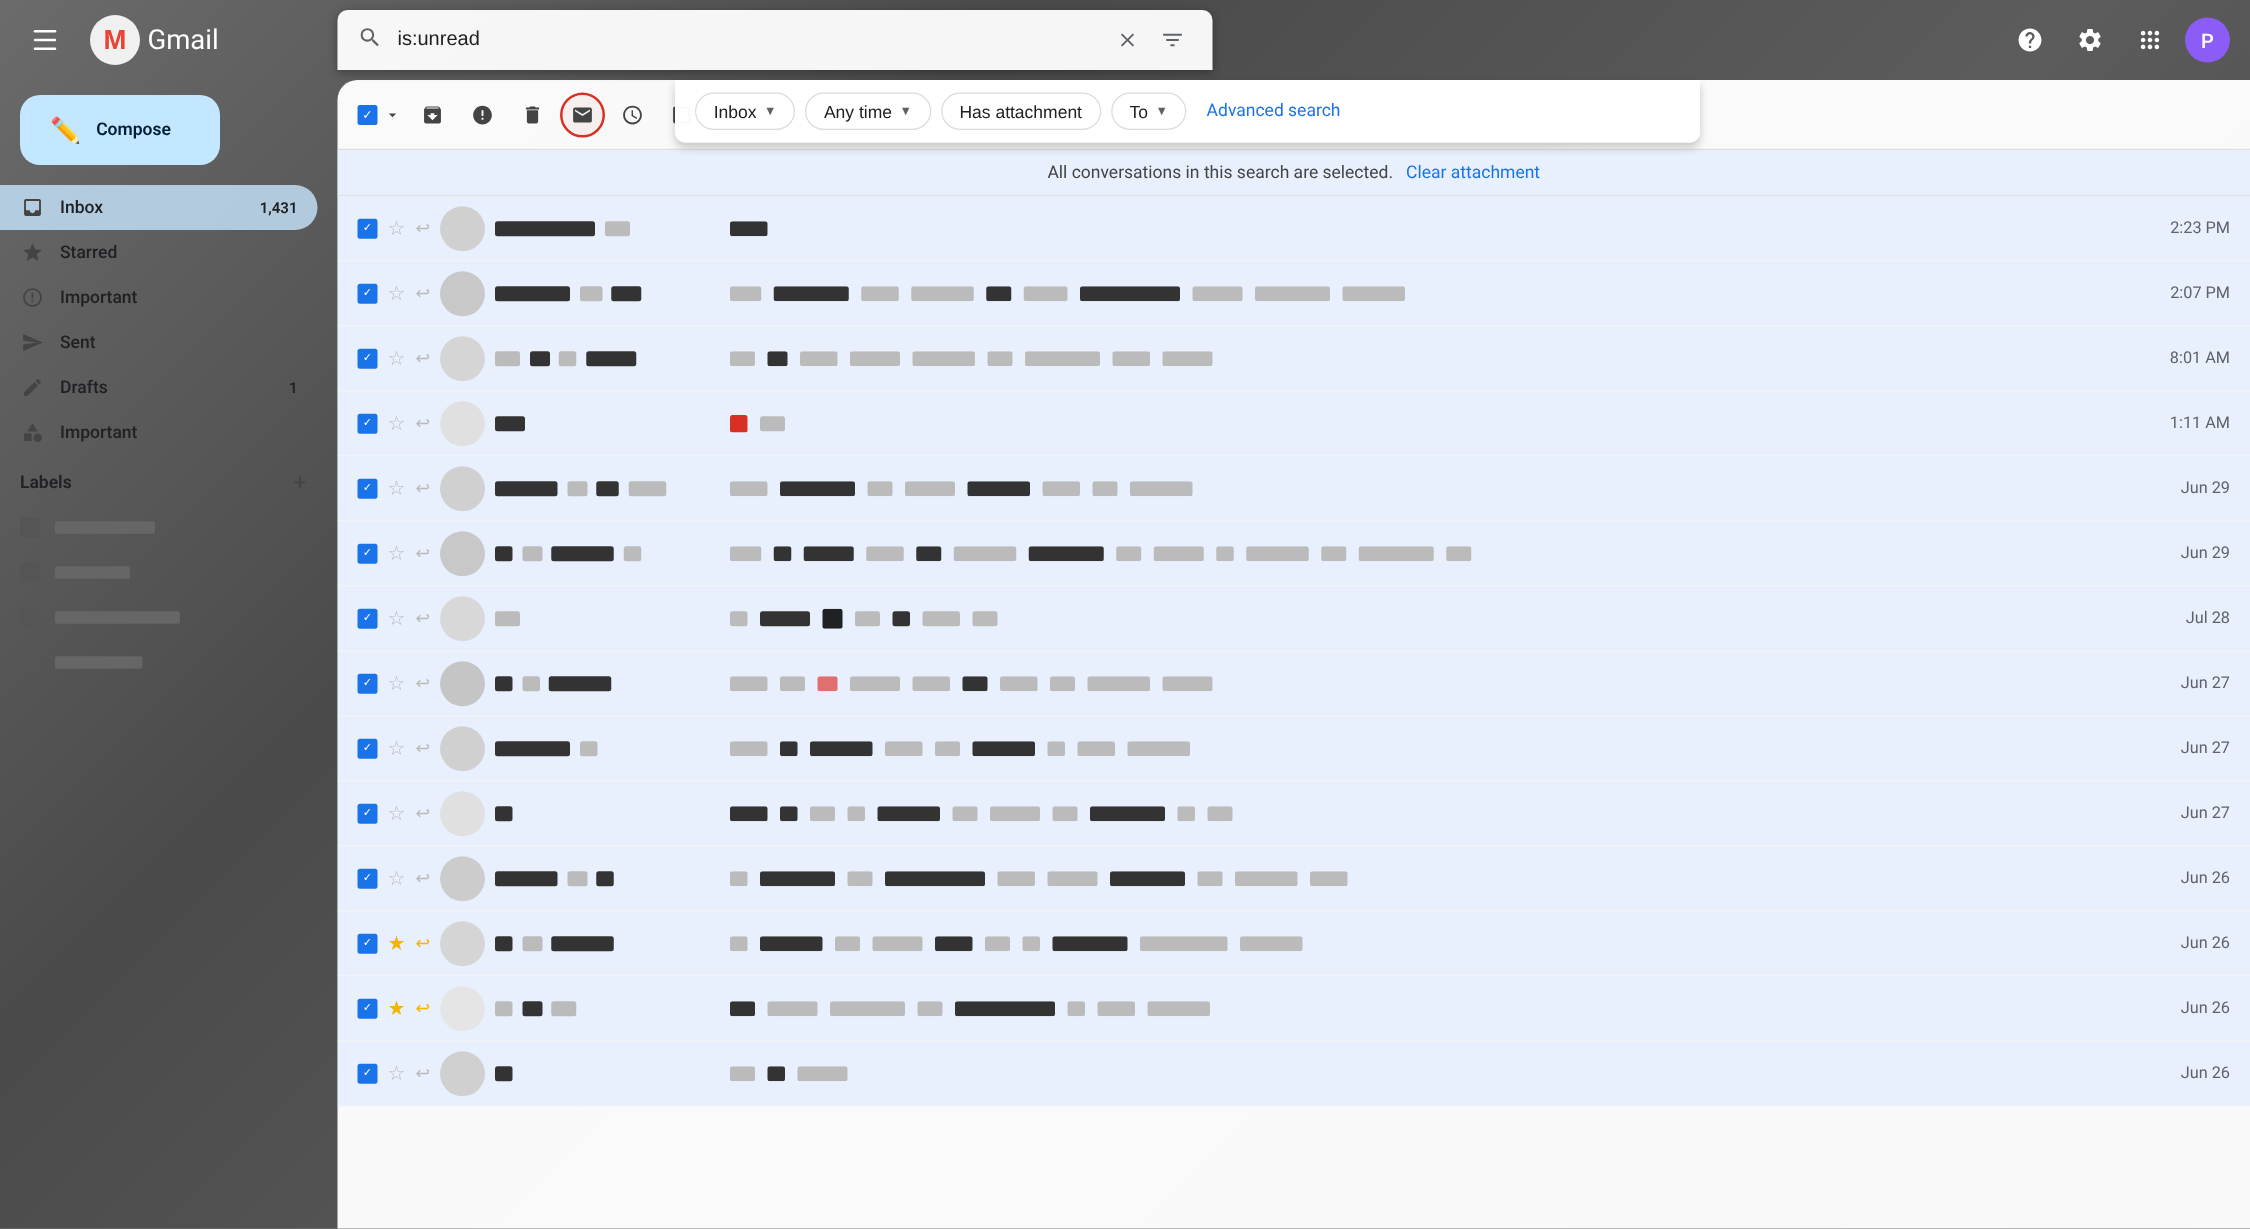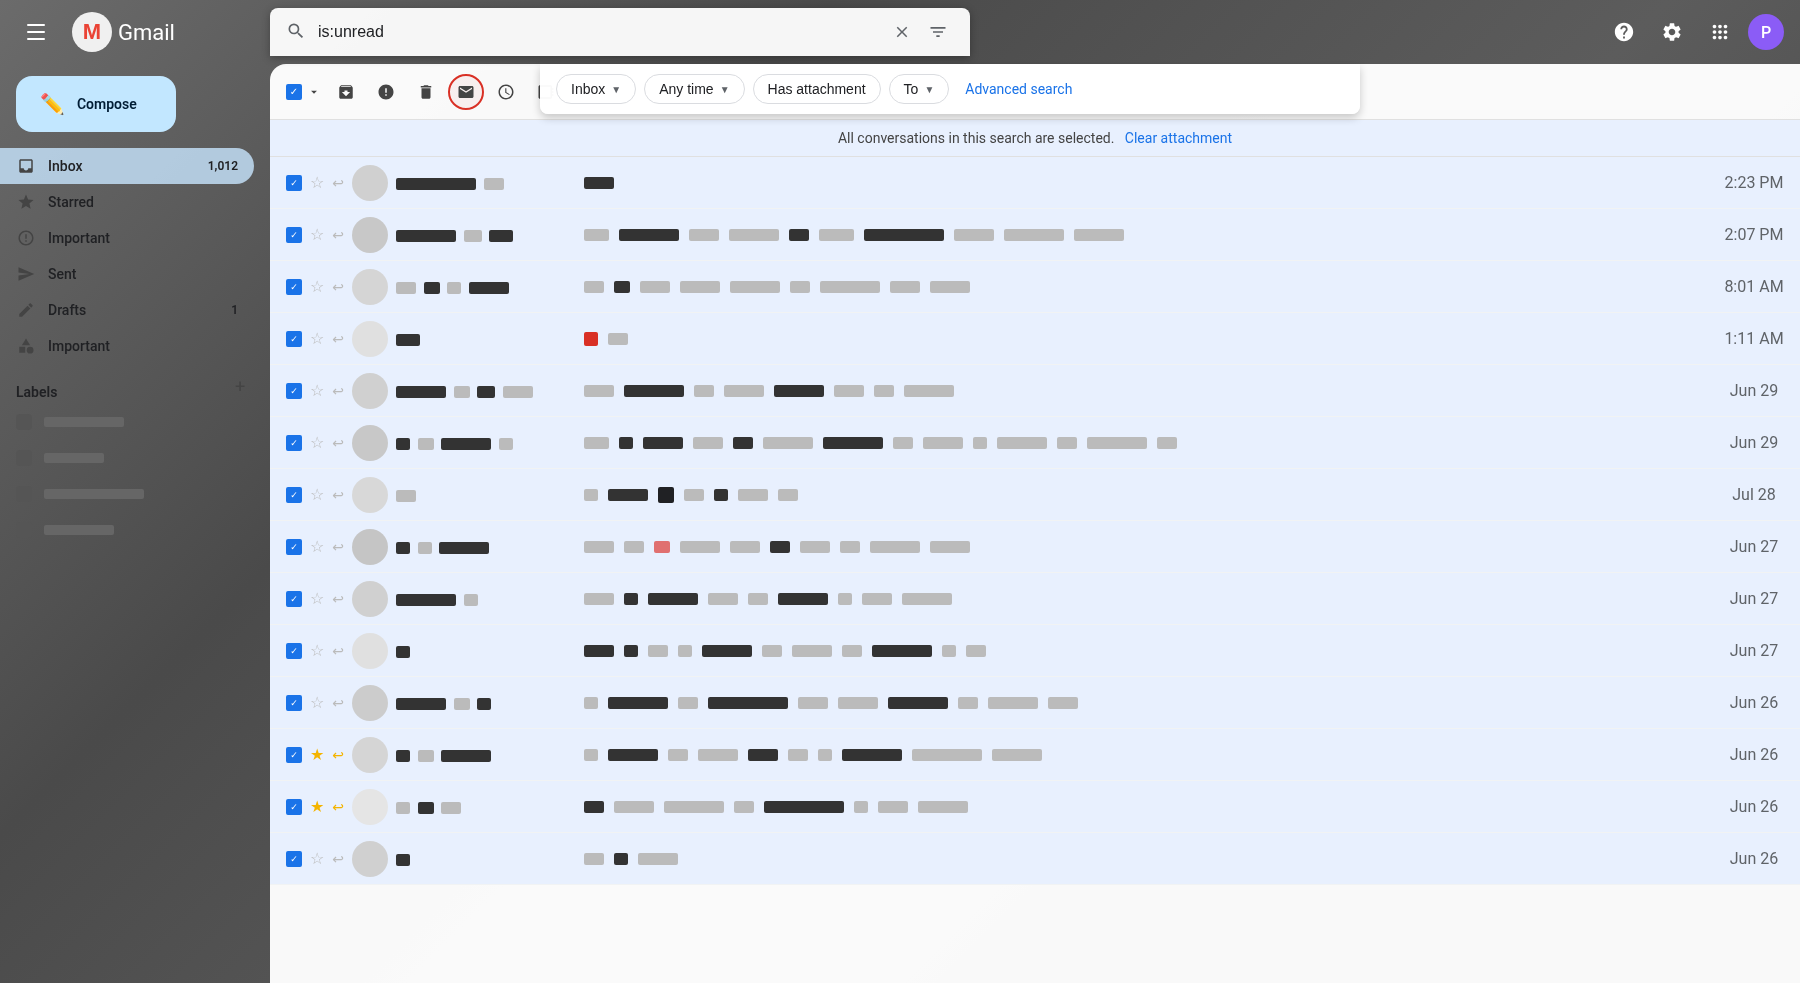--- a/index.html
+++ b/index.html
@@ -246,21 +246,21 @@
       flex: 1;
     }
     .nav-item-count {
       font-size: 12px;
       font-weight: 600;
       color: #202124;
     }
 
     .labels-header {
       display: flex;
-      align-items: flex-end;
+      align-items: center;
       justify-content: space-between;
       padding: 8px 16px 4px;
     }
     .labels-title {
       font-size: 14px;
       font-weight: 600;
       color: #202124;
     }
     .labels-add {
       width: 28px; height: 28px;
@@ -452,25 +452,25 @@
       font-weight: 600;
       color: #202124;
       min-width: 180px;
       max-width: 200px;
       overflow: hidden;
       text-overflow: ellipsis;
       white-space: nowrap;
     }
 
     .email-date {
-      font-size: 16px;
+      font-size: 13px;
       color: #5f6368;
       white-space: nowrap;
       min-width: 60px;
-      text-align: center;
+      text-align: right;
       flex-shrink: 0;
     }
 
     
     .redacted {
       display: inline-block;
       background: #bbb;
       border-radius: 2px;
       height: 12px;
       vertical-align: middle;
@@ -583,21 +583,21 @@
     <span>Compose</span>
   </div>
 
   <div class="nav-item active">
     <span class="nav-item-icon">
       <svg width="18" height="18" viewBox="0 0 24 24" fill="#444">
           <path d="M19 3H4.99c-1.11 0-1.98.89-1.98 2L3 19c0 1.1.88 2 1.99 2H19c1.1 0 2-.9 2-2V5c0-1.11-.9-2-2-2zm0 12h-4c0 1.66-1.35 3-3 3s-3-1.34-3-3H4.99V5H19v10z"></path>
         </svg>
     </span>
     <span class="nav-item-label">Inbox</span>
-    <span class="nav-item-count">1,012</span>
+    <span class="nav-item-count">1,431</span>
   </div>
 
   <div class="nav-item">
     <span class="nav-item-icon">
       <svg width="18" height="18" viewBox="0 0 24 24" fill="#444">
           <path d="M12 17.27L18.18 21l-1.64-7.03L22 9.24l-7.19-.61L12 2 9.19 8.63 2 9.24l5.46 4.73L5.82 21z"></path>
         </svg>
     </span>
     <span class="nav-item-label">Starred</span>
   </div>

